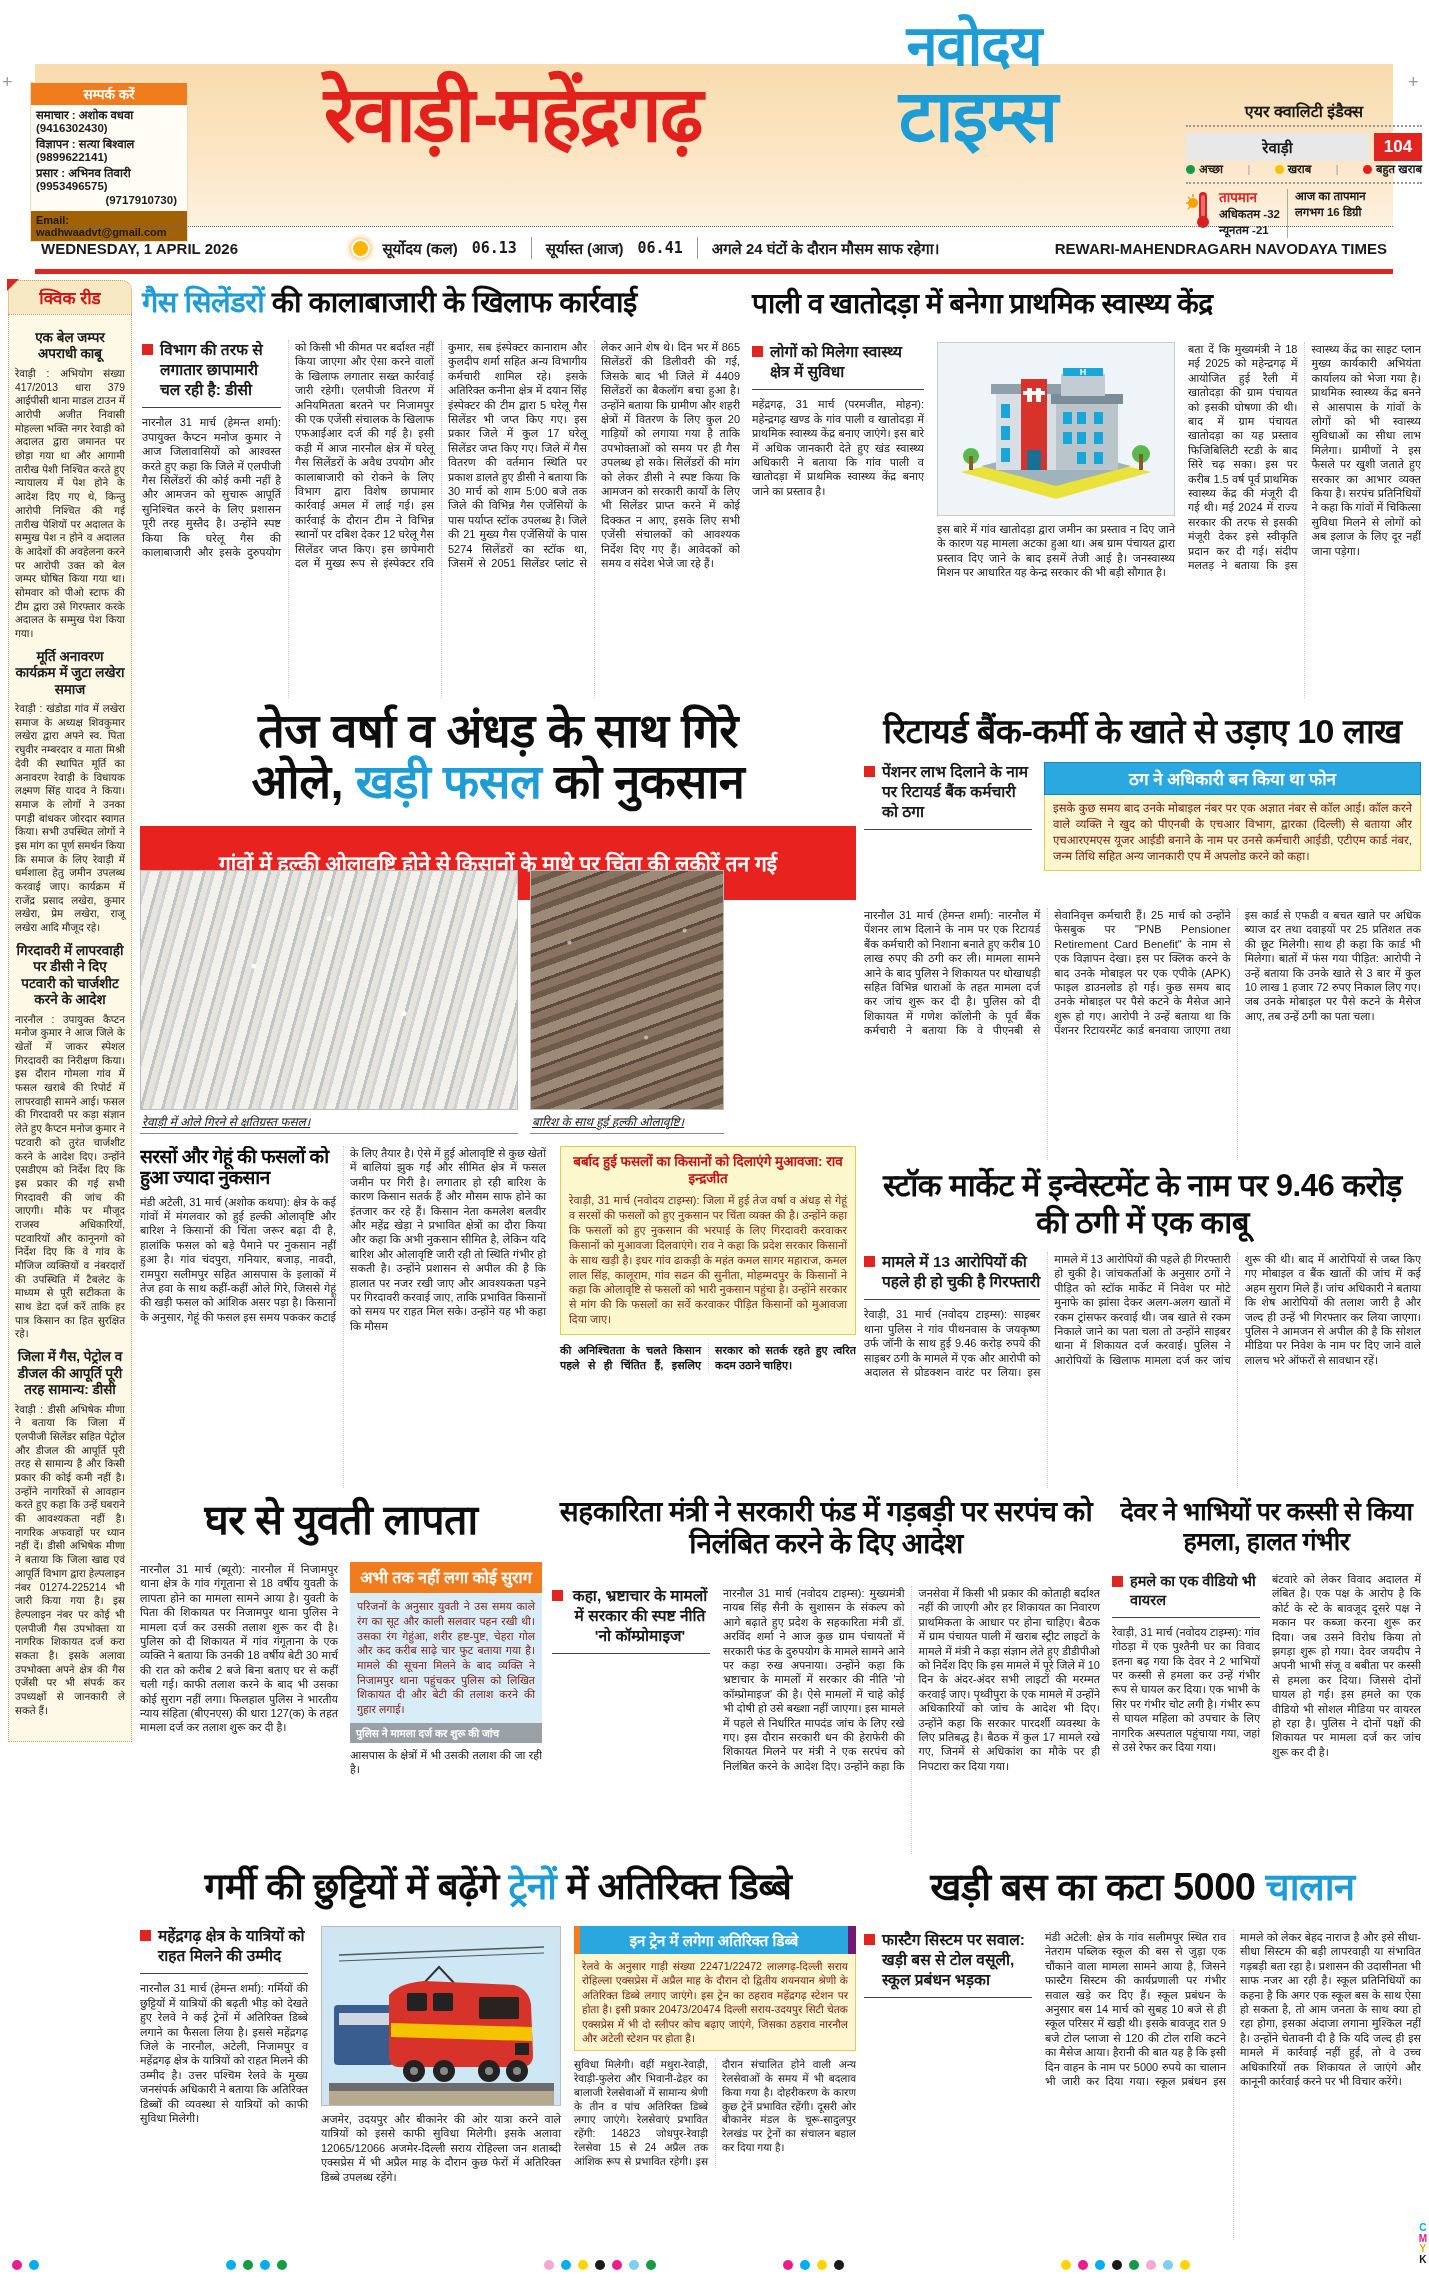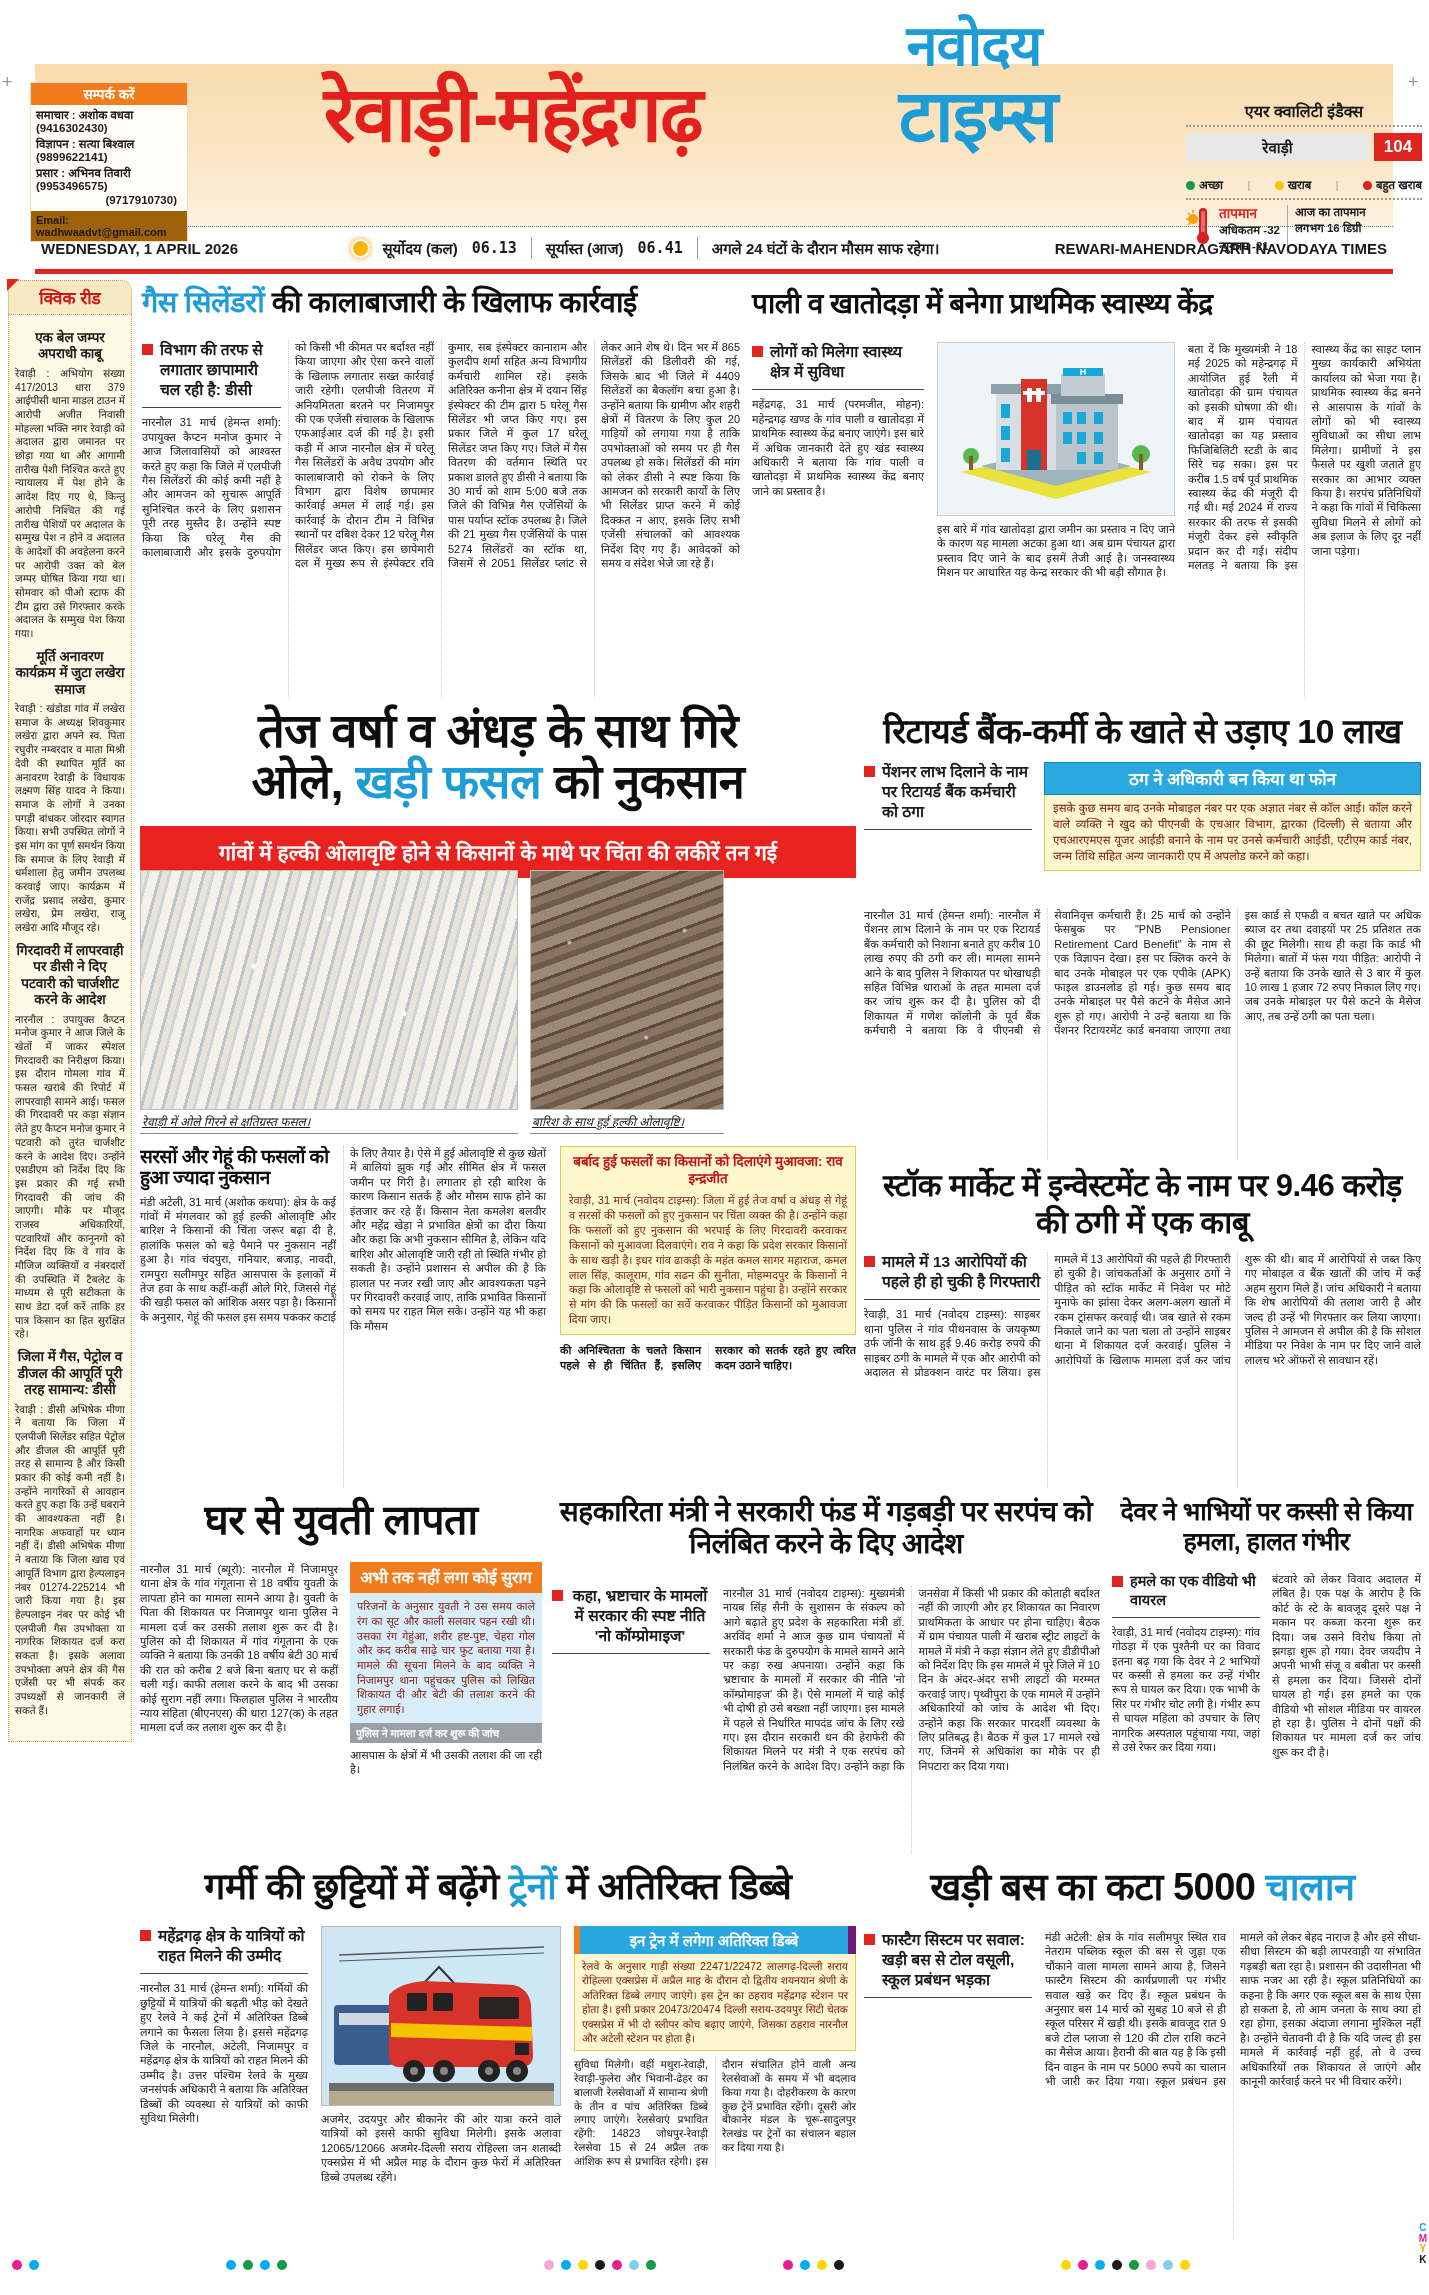--- a/index.html
+++ b/index.html
@@ -14,21 +14,21 @@
   .contact .ln{padding:2px 5px 0 5px;font-weight:700;}
   .contact .ln.r{text-align:right;padding-right:10px;}
   .contact .em{margin-top:5px;background:#a16207;font-weight:700;padding:3px 5px;font-size:11px;}
   .t-red{color:#e3211c;font-weight:800;font-size:77px;line-height:1;letter-spacing:-2px;text-align:center;}
   .t-blue{color:#1e9cd6;font-weight:800;line-height:1;text-align:center;letter-spacing:-1px;}
   .aqi{width:236px;font-size:12px;}
   .aqi .hd{font-size:16px;font-weight:800;text-align:center;border-bottom:2px dotted #999;padding-bottom:3px;}
   .aqi .row{display:flex;margin-top:6px;align-items:stretch;}
   .aqi .city{flex:1;background:#e8e8e8;text-align:center;font-weight:800;font-size:15px;padding:4px 0;}
   .aqi .val{width:48px;background:#e02521;color:#fff;font-weight:800;font-size:17px;text-align:center;padding:4px 0;margin-left:5px;}
-  .leg{display:flex;margin-top:16px;font-weight:700;font-size:11.5px;align-items:center;justify-content:space-between;}
+  .leg{display:flex;margin-top:0;font-weight:700;font-size:11.5px;align-items:center;justify-content:space-between;}
   .dot{display:inline-block;width:9px;height:9px;border-radius:50%;margin-right:4px;vertical-align:-1px;}
   .leg .sep{color:#bbb;}
   .wx{display:flex;margin-top:6px;border-top:2px dotted #999;padding-top:5px;gap:7px;}
   .wx .t1{color:#e02521;font-weight:800;font-size:13.5px;}
   .wx .b{font-weight:700;font-size:11.5px;line-height:1.35;}
   .wx .div{width:1px;background:#aaa;}
   
   .datebar{border-top:1.5px dotted #666;border-bottom:5px solid #e02521;display:flex;align-items:center;
            font-weight:700;font-size:15px;gap:14px;box-sizing:border-box;padding:0 6px;}
   .datebar .vd{width:1px;height:22px;background:#999;}
@@ -46,21 +46,21 @@
   .hl{font-weight:800;color:#0e0e0e;line-height:1.12;letter-spacing:-0.5px;}
   .blue{color:#1e9cd6;}
   .kicker{display:flex;gap:7px;font-size:15.5px;font-weight:800;line-height:1.3;
           border-bottom:1.5px solid #444;padding-bottom:7px;margin-bottom:7px;break-inside:avoid;}
   .sq{flex:0 0 auto;width:11px;height:11px;background:#e02521;margin-top:4px;}
   .bt{font-size:11px;line-height:1.31;text-align:justify;color:#151515;}
   .cols2{column-count:2;column-gap:14px;column-rule:1px dotted #ccc;}
   .cols3{column-count:3;column-gap:14px;column-rule:1px dotted #ccc;}
   .cols4{column-count:4;column-gap:14px;column-rule:1px dotted #ccc;}
   .clip{overflow:hidden;}
-  .strip{background:#e8231f;color:#fff;font-weight:800;font-size:21px;text-align:center;padding:12px 0;}
+  .strip{background:#e8231f;color:#fff;font-weight:800;font-size:21px;text-align:center;padding:23px 0;}
   .cap{font-style:italic;font-size:12px;padding:3px 2px;border-bottom:1px solid #888;}
   .photo{position:relative;overflow:hidden;border:1px solid #bbb;}
   .ph-hail{background:
      repeating-linear-gradient(105deg,#e8e4da 0 6px,#cfd4d6 6px 9px,#f4f1ea 9px 18px,#bfc6c9 18px 21px),
      linear-gradient(#dfe6ea,#cfd2c9);}
   .ph-hail:after{content:"";position:absolute;inset:0;
      background:radial-gradient(circle at 30% 40%,rgba(255,255,255,.9) 0 2px,transparent 3px),
                 radial-gradient(circle at 70% 60%,rgba(255,255,255,.9) 0 2px,transparent 3px),
                 radial-gradient(circle at 50% 20%,rgba(255,255,255,.8) 0 2px,transparent 3px);}
   .ph-mud{background:

